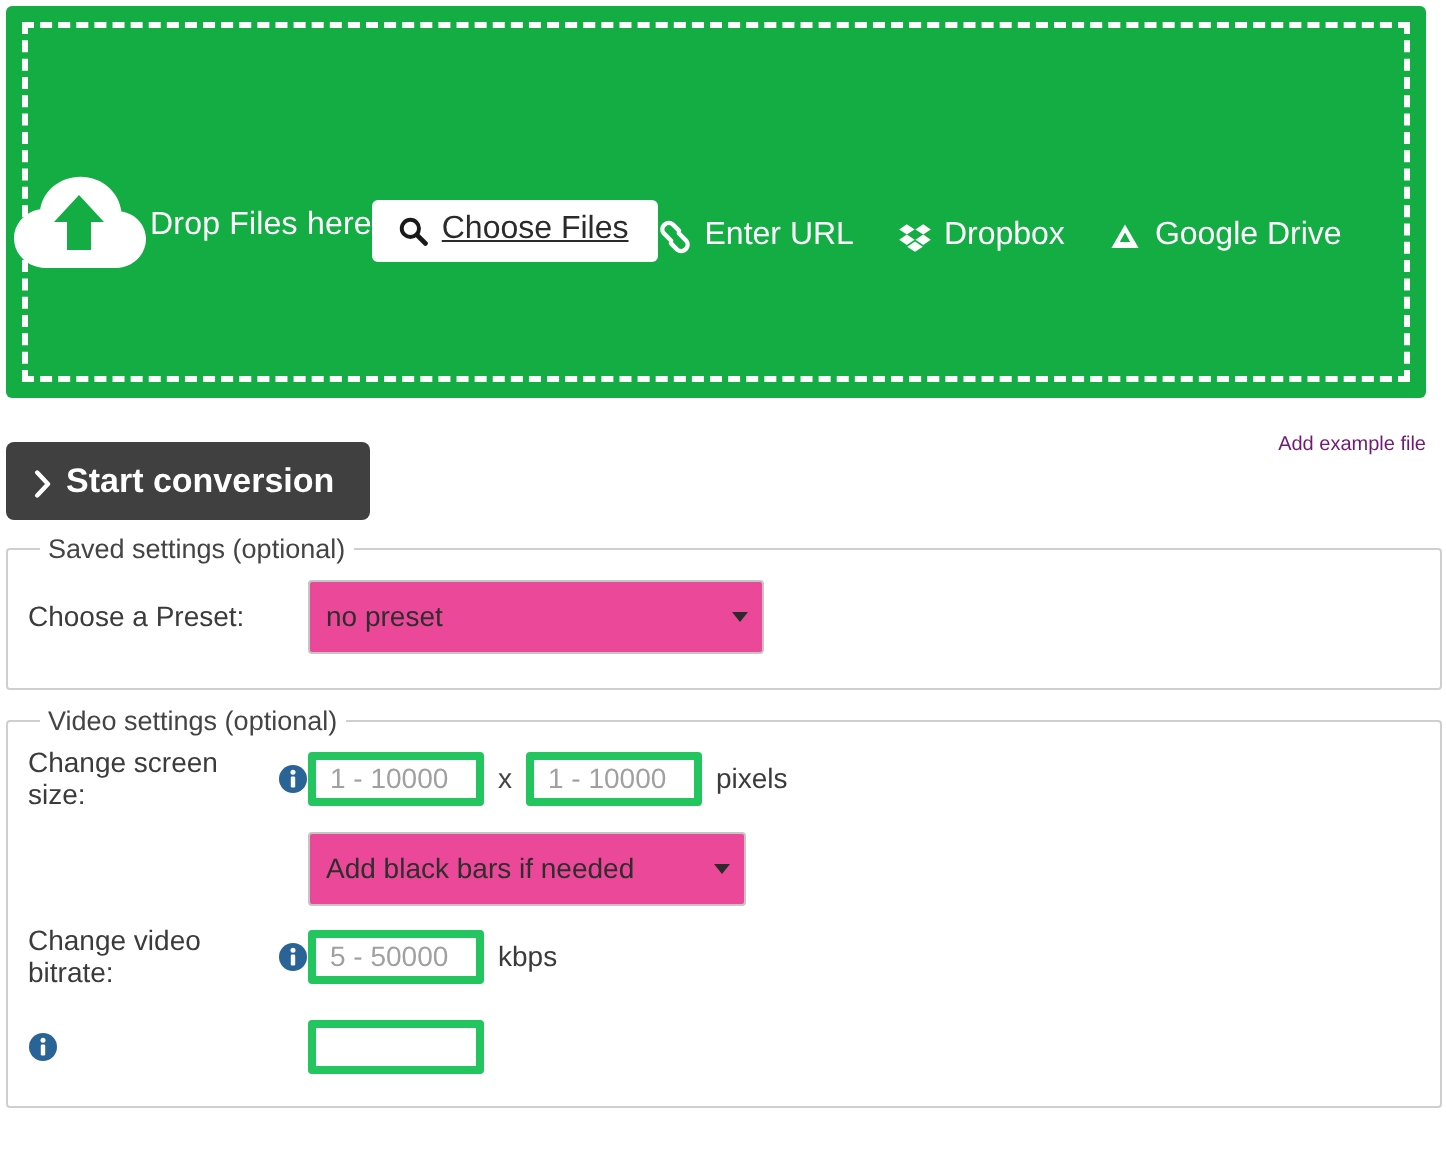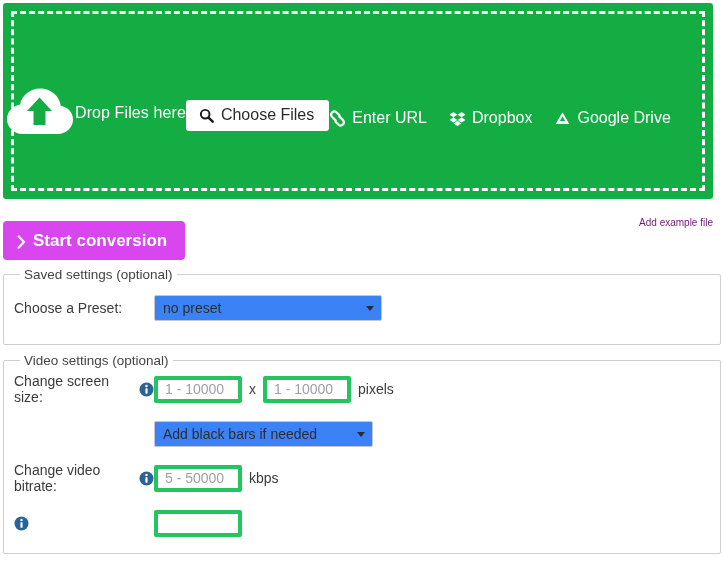--- a/index.html
+++ b/index.html
@@ -61,20 +61,21 @@
     border-radius: 3px;
     padding: 7px 15px 8px 13px;
     font-size: 16px;
     color: #2b2b2b;
     font-family: "Liberation Sans", sans-serif;
     display: inline-flex;
     align-items: center;
     gap: 7px;
     cursor: pointer;
     line-height: 1;
+    text-decoration: underline;
   }
   .search-glyph {
     width: 15px;
     height: 15px;
     display: inline-block;
     flex: none;
   }
   .services-row {
     margin-top: 16px;
     display: flex;
@@ -100,21 +101,21 @@
   
   .action-row {
     position: relative;
     margin: 18px 10px 0 3px;
     height: 50px;
   }
   .start-btn {
     position: absolute;
     left: 0;
     top: 4px;
-    background: #d946ef;
+    background: #404040;
     color: #ffffff;
     border: none;
     border-radius: 4px;
     font-size: 17px;
     font-weight: bold;
     font-family: "Liberation Sans", sans-serif;
     padding: 0 18px 0 14px;
     height: 39px;
     display: inline-flex;
     align-items: center;
@@ -202,25 +203,25 @@
   .x-sep { font-size: 14px; color: #444444; }
   .unit { font-size: 14px; color: #3b3b3b; }
 
   .sel-wrap { position: relative; display: inline-block; }
   select.sel {
     appearance: none;
     -webkit-appearance: none;
     -moz-appearance: none;
     border: 1px solid #c6c6c6;
     border-radius: 2px;
-    background: #3b82f6;
+    background: #ec4899;
     font-size: 14px;
     font-family: "Liberation Sans", sans-serif;
     color: #2e2e2e;
-    height: 26px;
+    height: 37px;
     box-sizing: border-box;
     padding: 0 26px 0 8px;
     outline: none;
     cursor: pointer;
   }
   .sel-arrow {
     position: absolute;
     right: 8px;
     top: 50%;
     margin-top: -2px;

